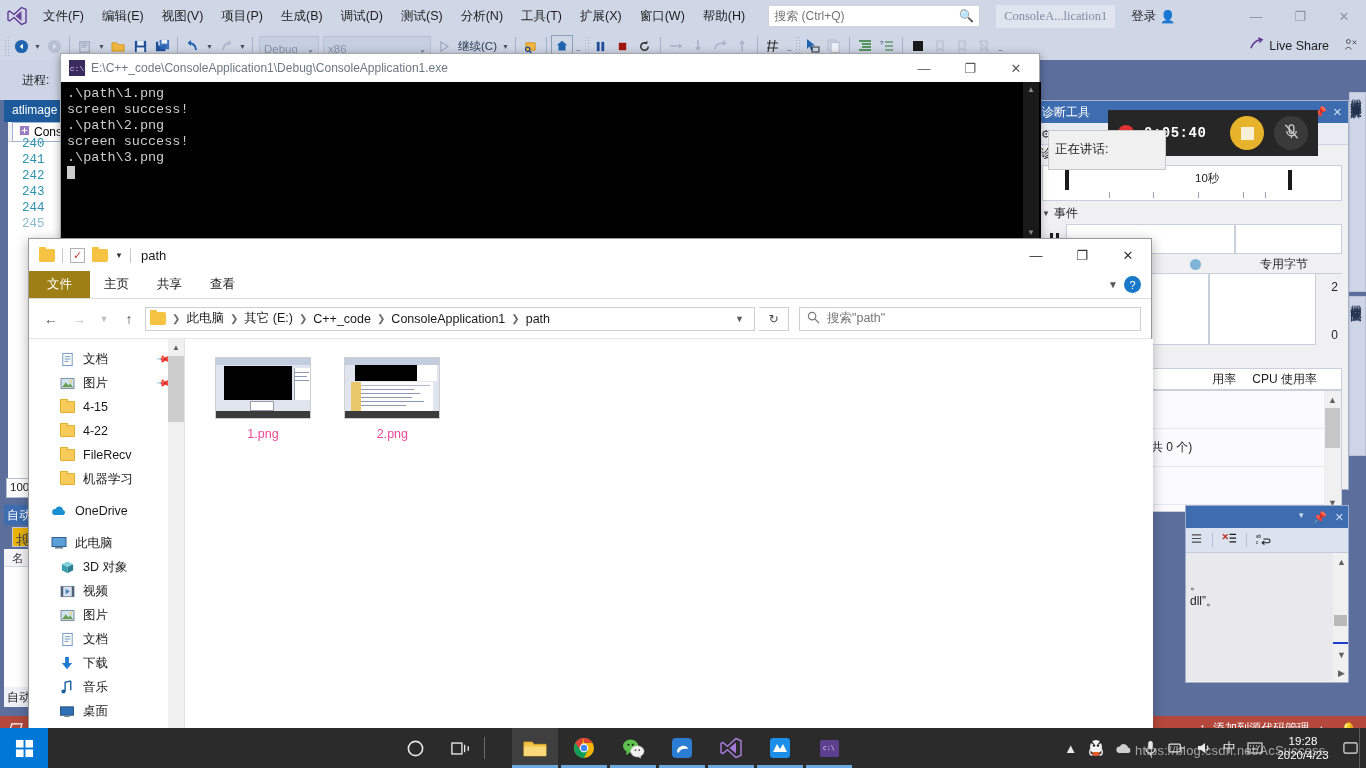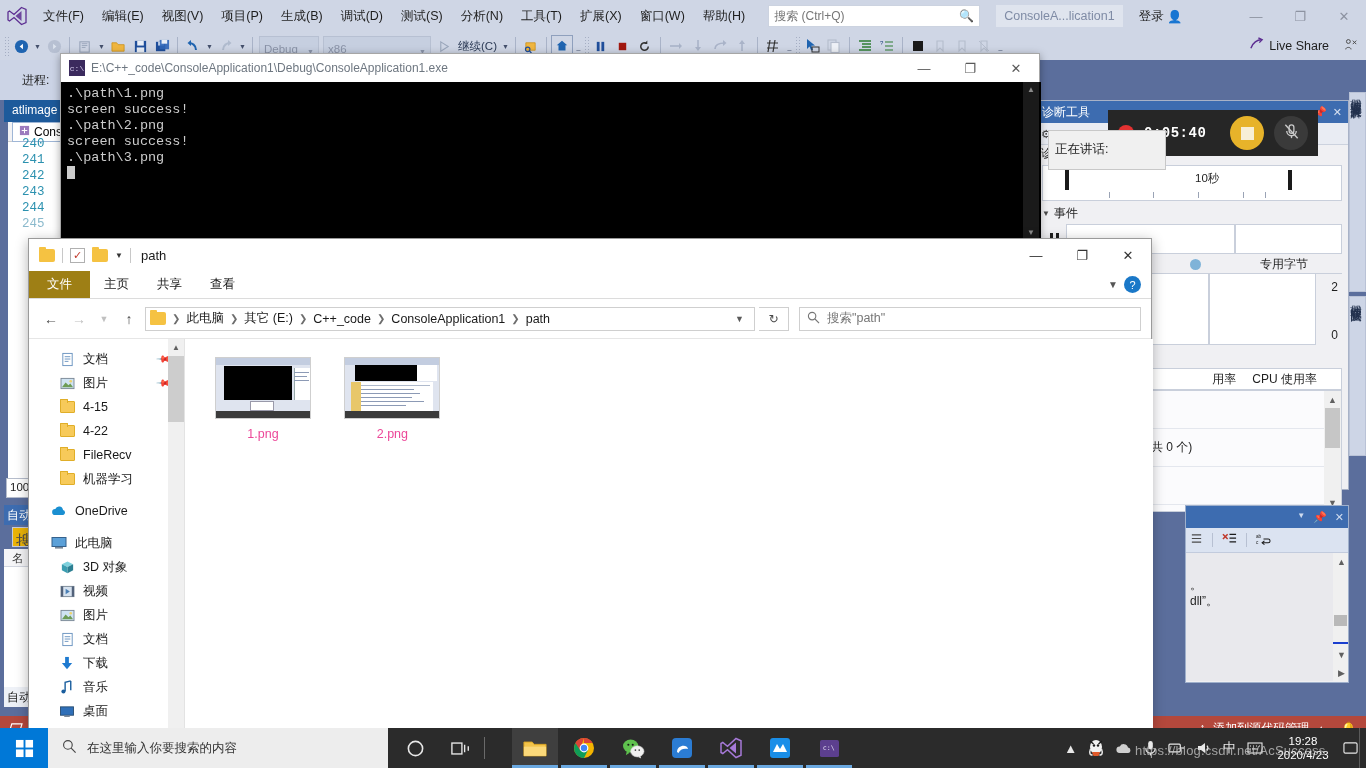--- a/index.html
+++ b/index.html
@@ -32,21 +32,21 @@
     padding:0 9px; height:32px; line-height:32px; font-size:12.5px; color:#1e1e1e;
     white-space:nowrap; cursor:default;
   }
   #vs-search {
     margin-left:14px; width:212px; height:22px; background:#fff; border:1px solid #ccd3e0;
     display:flex; align-items:center; padding:0 5px; color:#767676; font-size:12px;
   }
   #vs-search .txt { flex:1; }
   #vs-solname {
     margin-left:16px; background:#dfe4ee; color:#7f8ba5; font-size:12.5px;
-    padding:4px 8px; white-space:nowrap;
+    padding:4px 8px; white-space:nowrap;font-family:Liberation Serif, serif;
   }
   #vs-signin {
     margin-left:16px; font-size:12.5px; color:#1e1e1e; display:flex; align-items:center; gap:4px;
   }
   .wincap {
     width:44px; height:32px; display:flex; align-items:center; justify-content:center;
     color:#8d93a1; font-size:13px;
   }
   #vs-caps { margin-left:auto; display:flex; }
 
@@ -1058,29 +1058,20 @@
 
 <div id="taskbar">
   <div id="start-btn">
     <svg width="19" height="19" viewBox="0 0 20 20">
       <rect x="1" y="1" width="8" height="8" fill="#fff"></rect>
         <rect x="11" y="1" width="8" height="8" fill="#fff"></rect>
       <rect x="1" y="11" width="8" height="8" fill="#fff"></rect>
         <rect x="11" y="11" width="8" height="8" fill="#fff"></rect>
     </svg>
   </div>
-  <div id="tb-search">
-    <span>
-      <svg width="15" height="15" viewBox="0 0 16 16">
-          <circle cx="6.3" cy="6.3" r="4.6" fill="none" stroke="#444" stroke-width="1.2"></circle>
-          <path d="M9.8 9.8 L14.5 14.5" stroke="#444" stroke-width="1.2"></path>
-        </svg>
-    </span>
-    <span>在这里输入你要搜索的内容</span>
-  </div>
 
   <div class="tb-ico" style="left:392px">
     <svg width="19" height="19" viewBox="0 0 20 20">
         <circle cx="10" cy="10" r="7.5" fill="none" stroke="#e8e8e8" stroke-width="1.7"></circle>
       </svg>
   </div>
   <div class="tb-ico" style="left:438px">
     <svg width="20" height="17" viewBox="0 0 22 18">
       <rect x="1" y="3" width="11" height="12" fill="none" stroke="#e8e8e8" stroke-width="1.5"></rect>
       <path d="M15 5 v8 M19 6.5 v5" stroke="#e8e8e8" stroke-width="1.5"></path>

